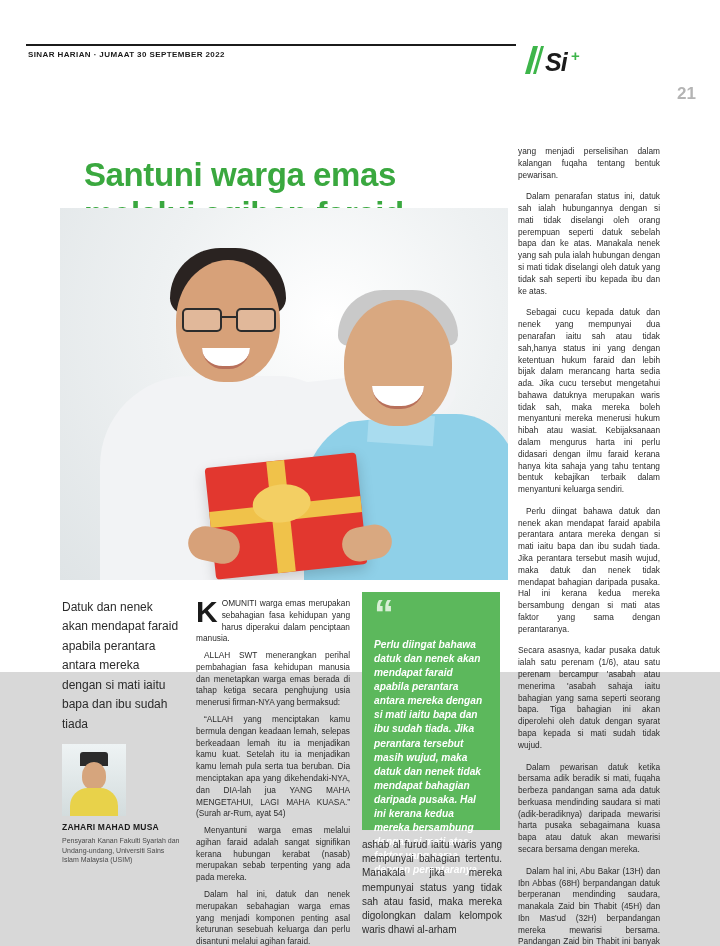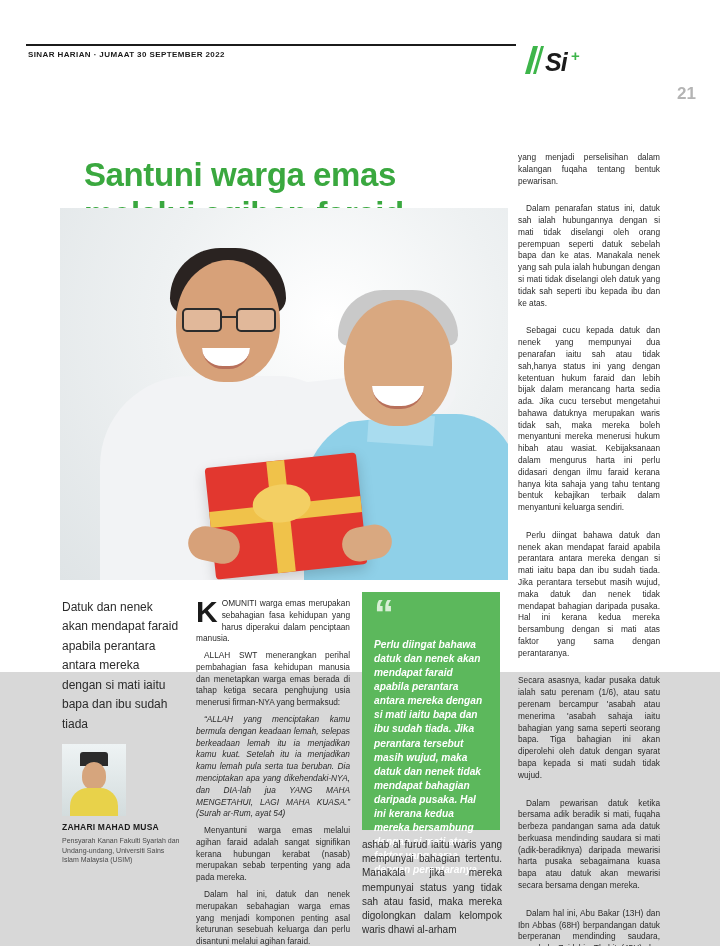--- a/index.html
+++ b/index.html
@@ -370,21 +370,21 @@
   .dropcap {
     float: left;
     font-size: 30px;
     line-height: 24px;
     font-weight: bold;
     padding: 2px 4px 0 0;
     color: #1b1b1b;
   }
   .col1 p { margin: 0 0 5px 0; text-indent: 8px; }
   .col1 p.first { text-indent: 0; }
-  .col1 .ital { font-style: italic; }
+  .col1 .ital { }
   .subhead {
     font-size: 9.6px;
     font-weight: bold;
     color: #3aa83f;
     line-height: 1.25;
     margin: 8px 0 4px 0;
   }
   
   .pullquote {
     position: absolute;
@@ -428,21 +428,21 @@
   .col3 {
     position: absolute;
     left: 518px;
     top: 136px;
     width: 142px;
     font-size: 8.3px;
     line-height: 1.42;
     color: #2b2b2b;
     text-align: justify;
   }
-  .col3 p { margin: 16px 0 5px 0; text-indent: 8px; }
+  .col3 p { margin: 10px 0 5px 0; text-indent: 8px; }
   .col3 p.first { text-indent: 0; }
   .col3 .subhead { margin: 10px 0 4px 0; }
 </style>
 </head>
 <body>
 
 <div class="page">
 
   <div class="masthead-rule-top"></div>
   <div class="masthead-text">

